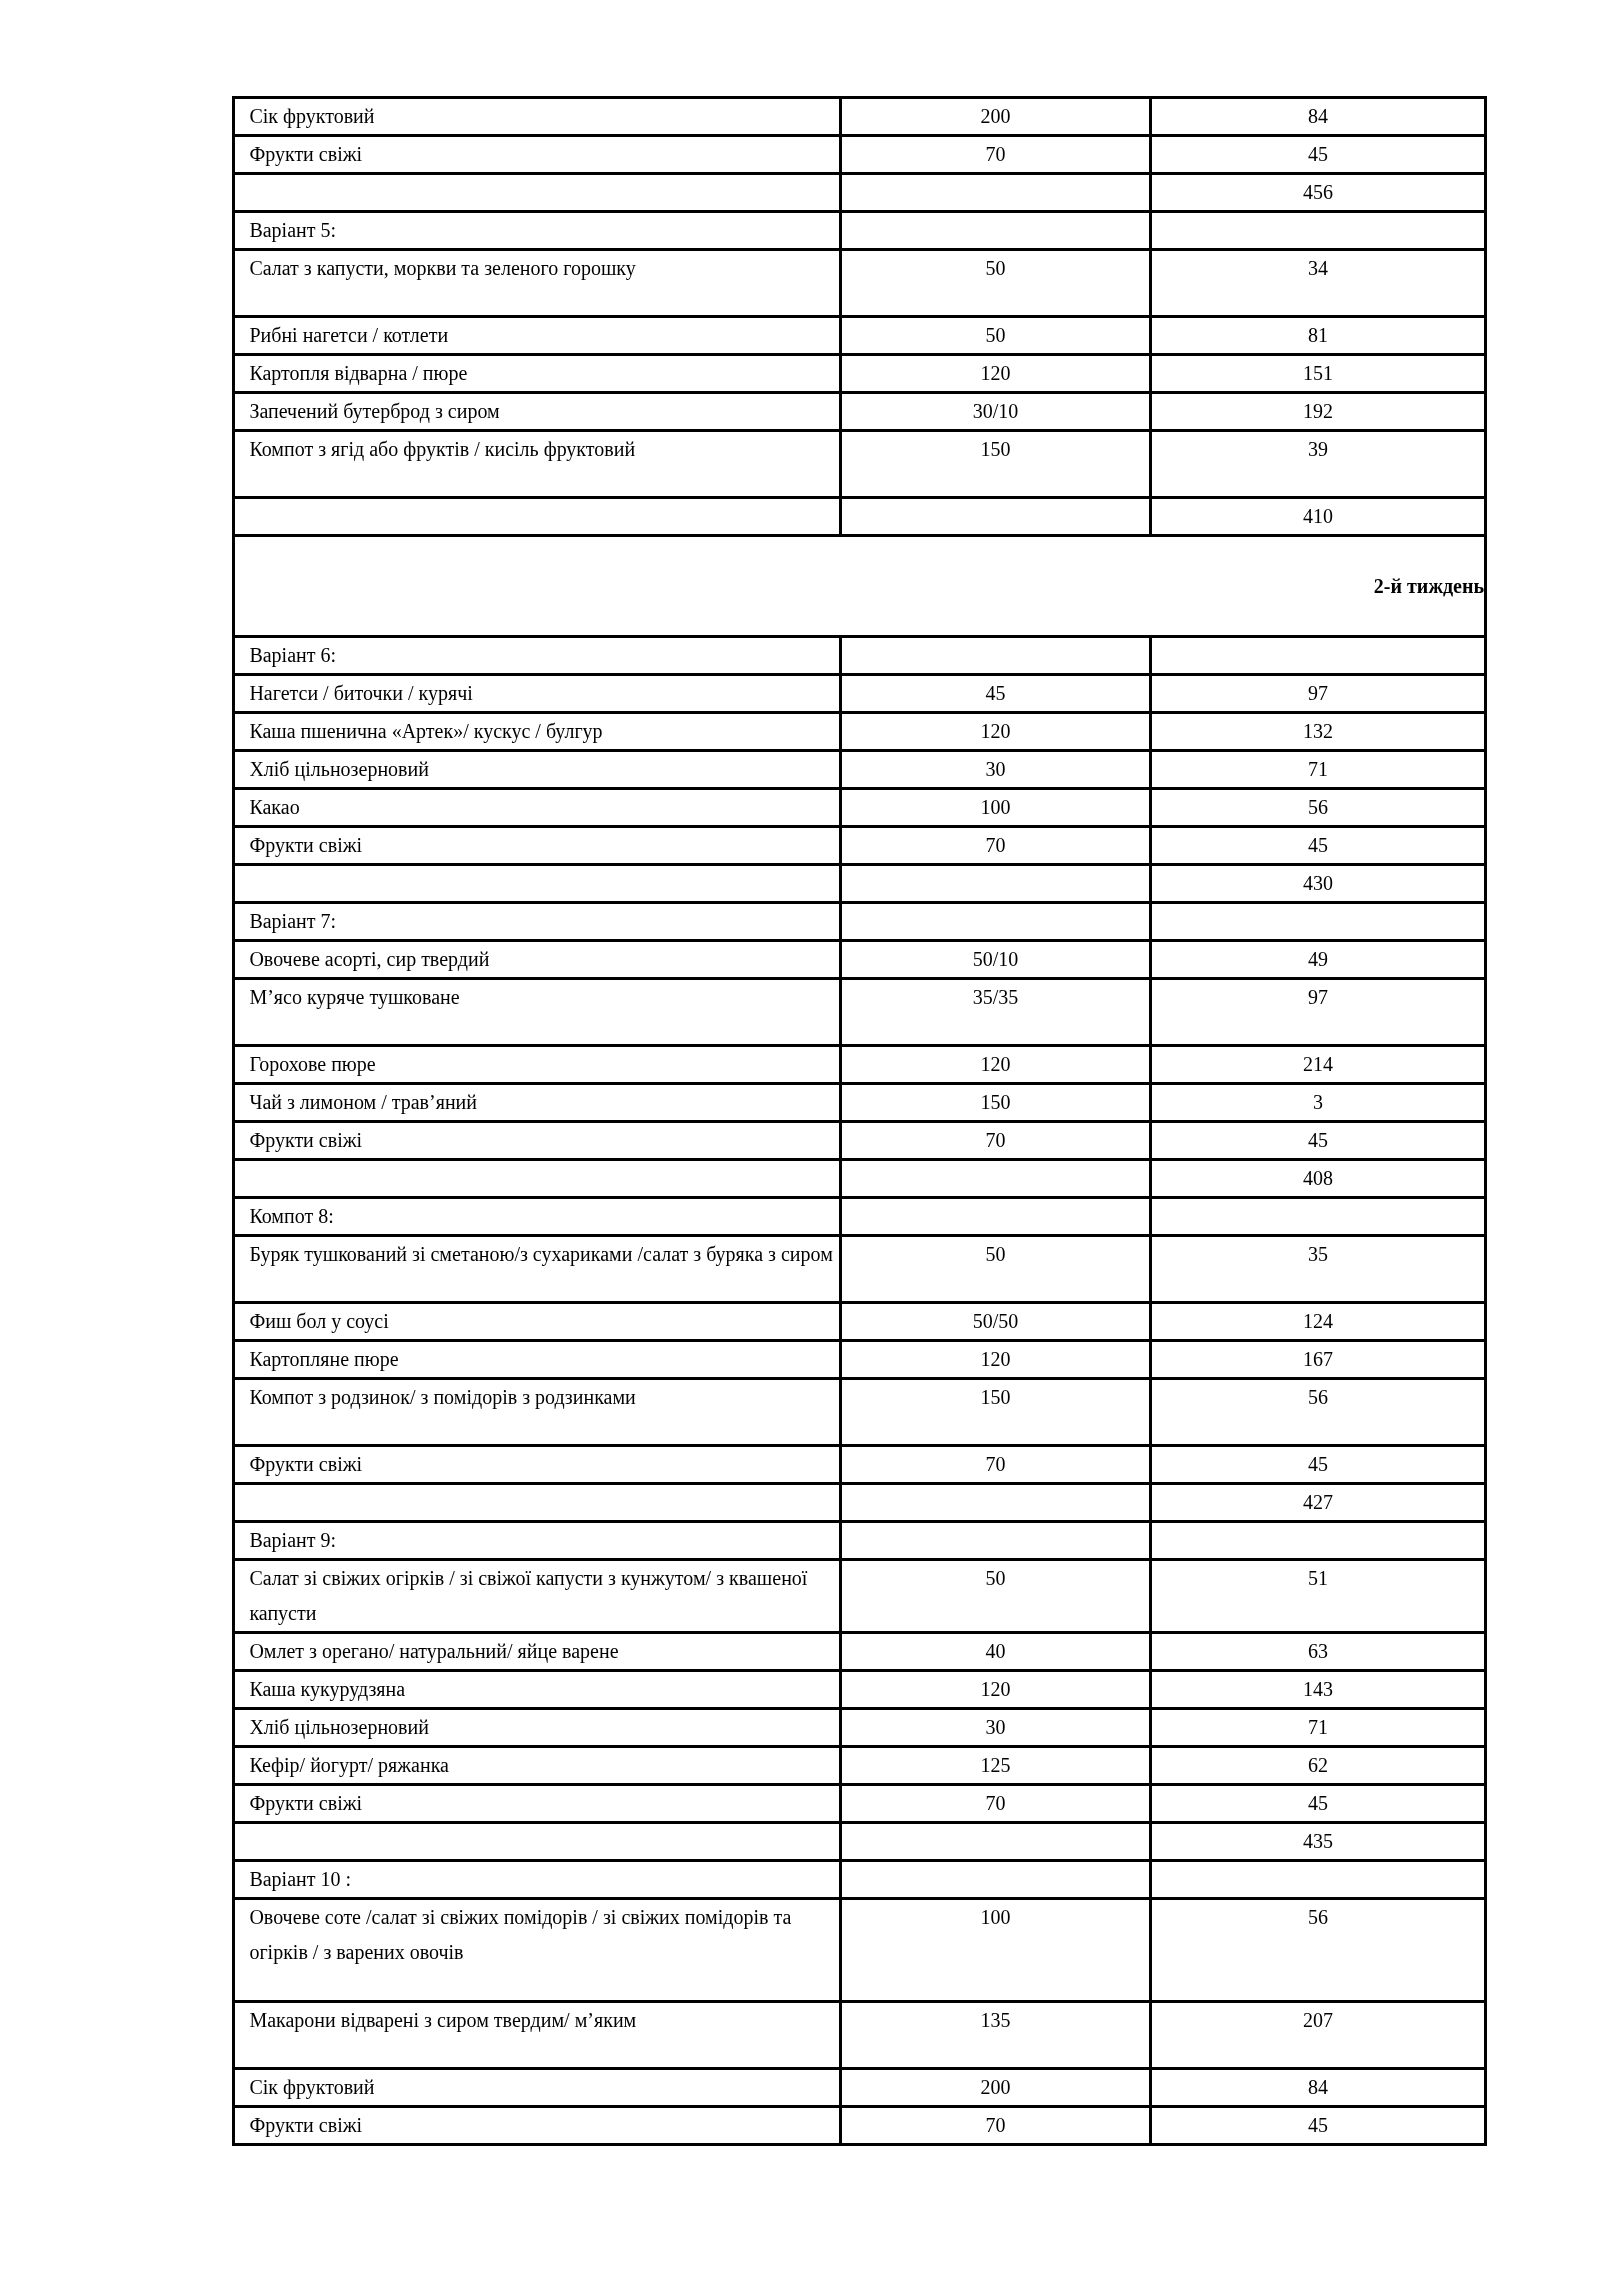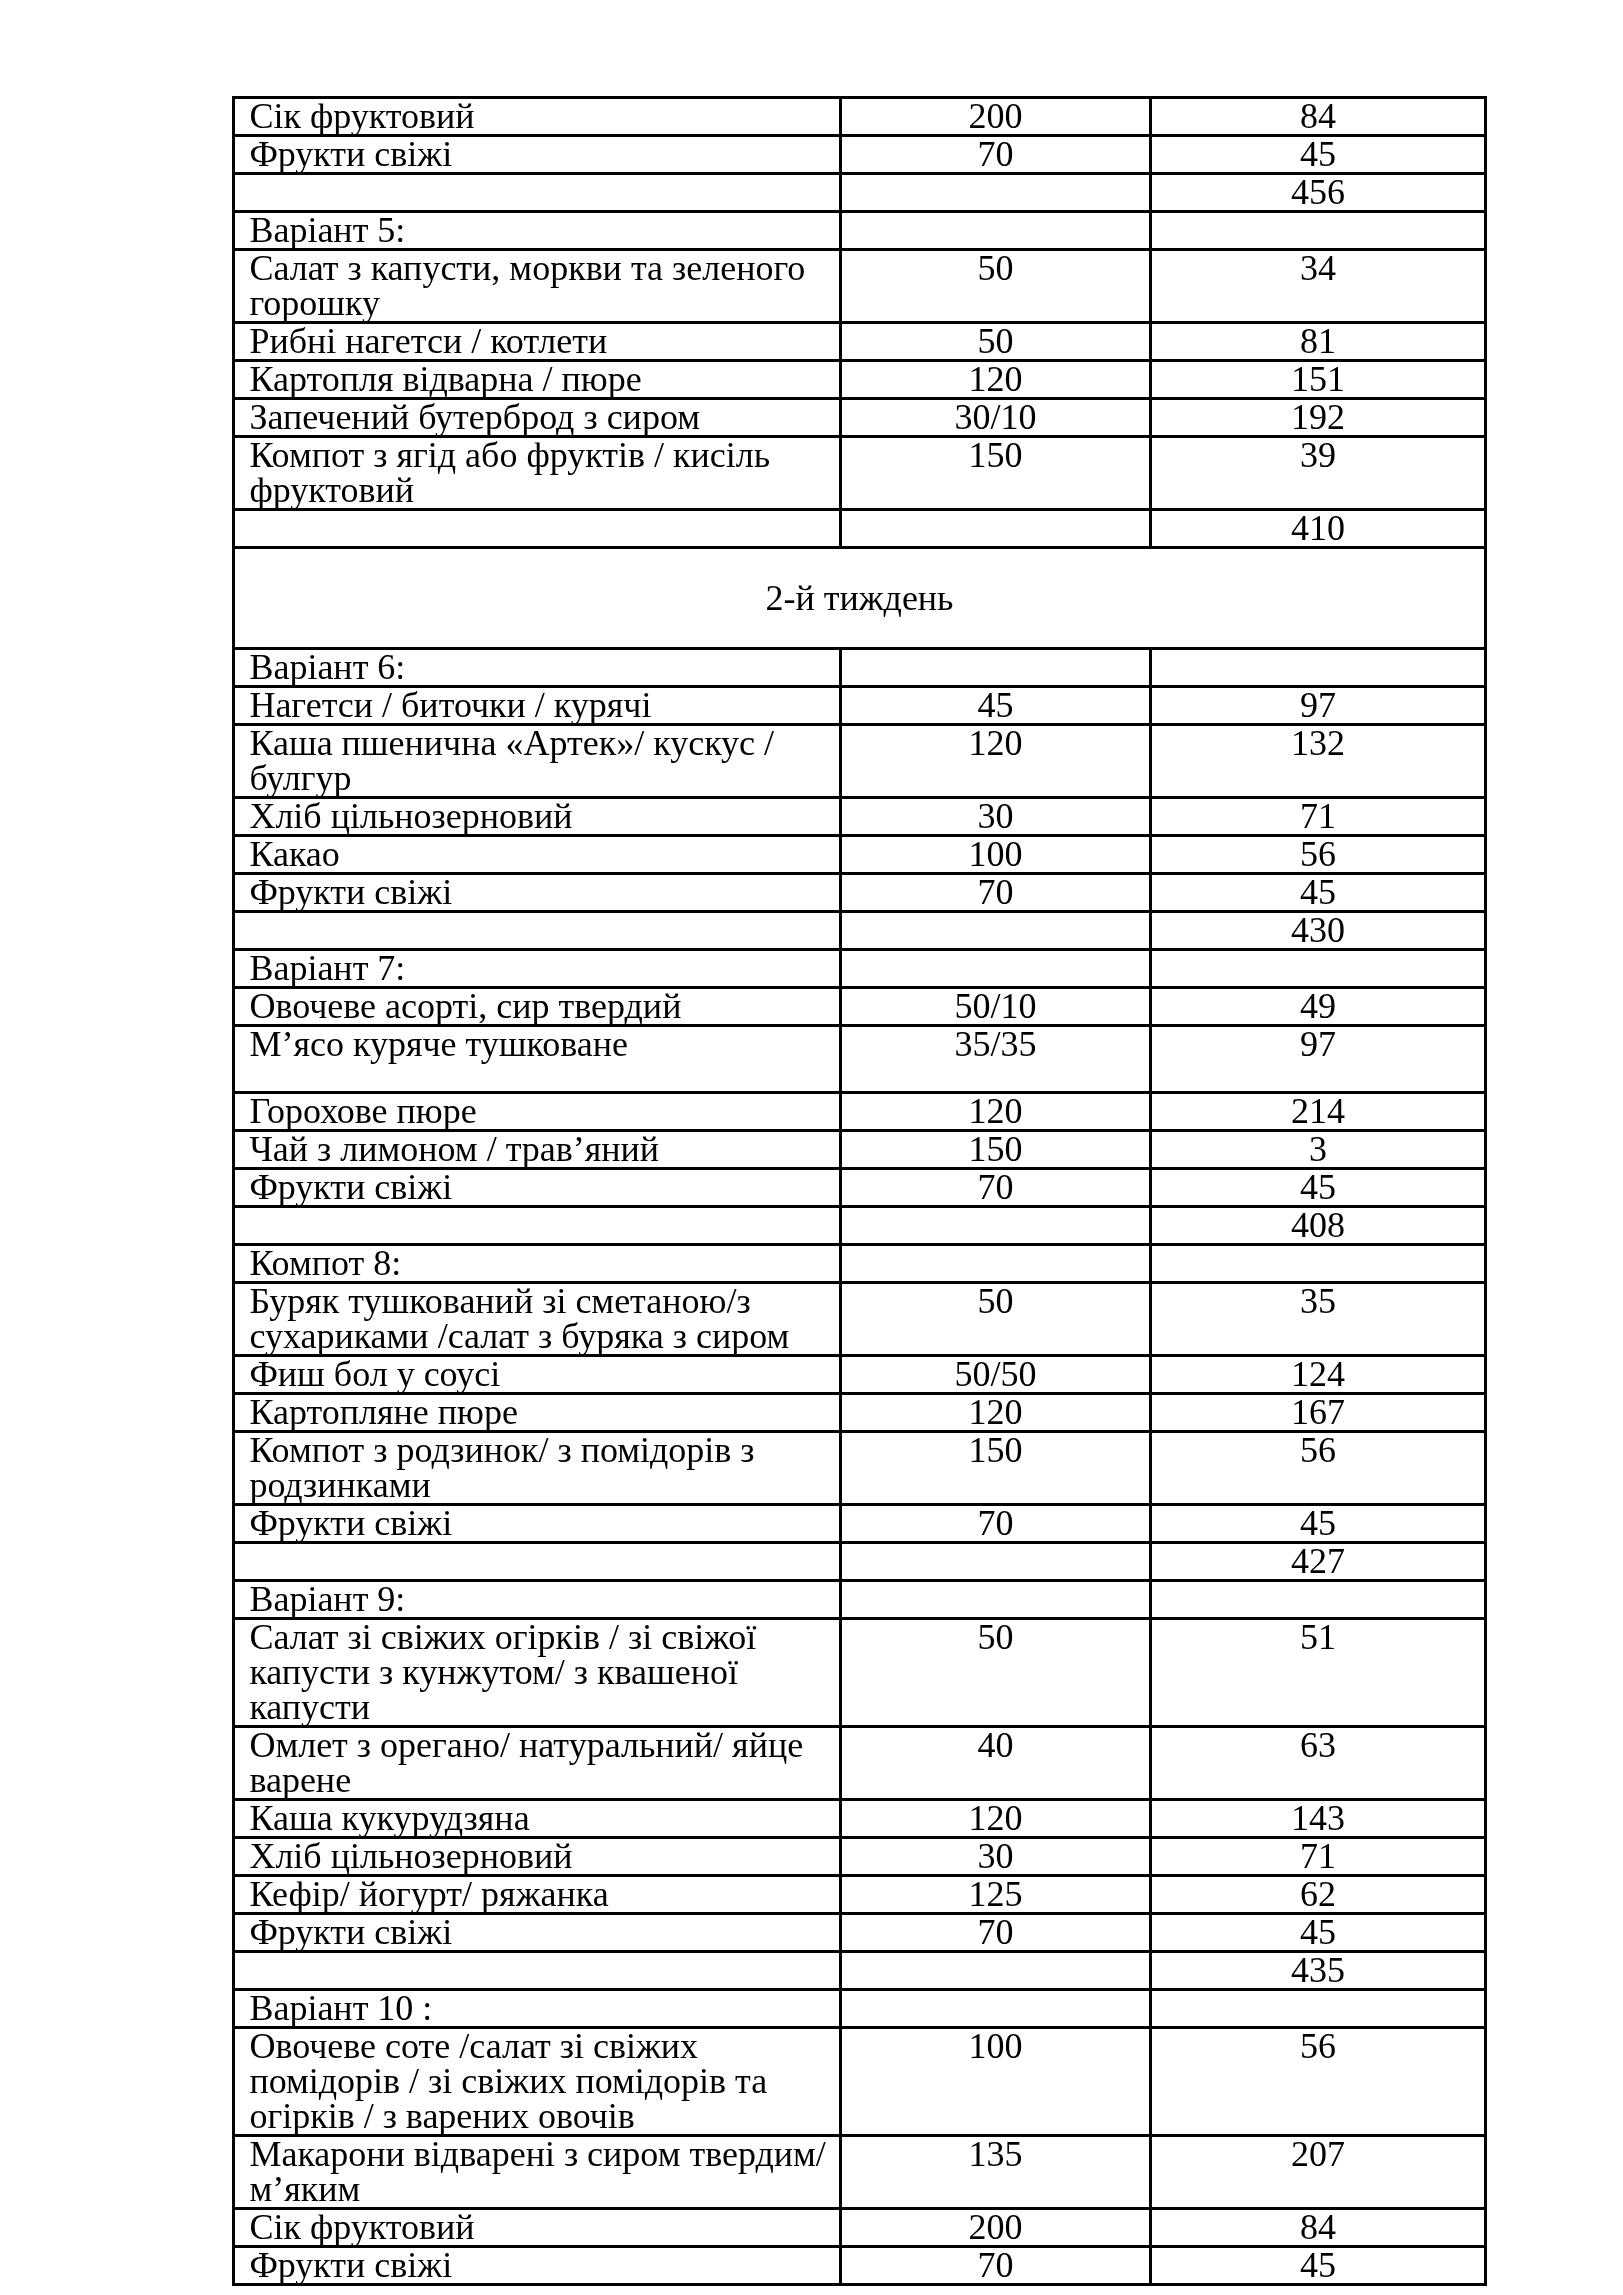--- a/index.html
+++ b/index.html
@@ -1,30 +1,30 @@
 <!DOCTYPE html>
 <html style="font-size:10.5px"><head>
 <meta charset="utf-8">
 <style>
   html, body { margin:0; padding:0; background:#ffffff; }
   body { width:1623px; height:2295px; position:relative; font-family:"Liberation Serif", serif; color:#000; }
   table.menu {
     position:absolute; left:232px; top:96px;
     width:1252px; border-collapse:collapse; table-layout:fixed;
-    font-size:36px; line-height:35px;
+    font-size:20px; line-height:35px;
   }
   table.menu td { border:3.3px solid #000; padding:0 0 0 14.4px; vertical-align:top; }
   table.menu td.num { text-align:center; padding:0; }
   table.menu col.c1 { width:607px; }
   table.menu col.c2 { width:310px; }
   table.menu col.c3 { width:335px; }
   tr.h1 td { height:29.4px; }
   tr.h2 td { height:64px; }
   tr.h3 td { height:100px; }
-  tr.week td { height:98px; text-align:center; vertical-align:middle; font-weight:normal; padding:0; }
+  tr.week td { height:98px; text-align:right; vertical-align:middle; font-weight:bold; padding:0; }
   .bold { font-weight:normal;margin-top:31px; }
 </style>
 </head>
 <body>
 
 <table class="menu">
   <colgroup>
       <col class="c1">
       <col class="c2">
       <col class="c3">

